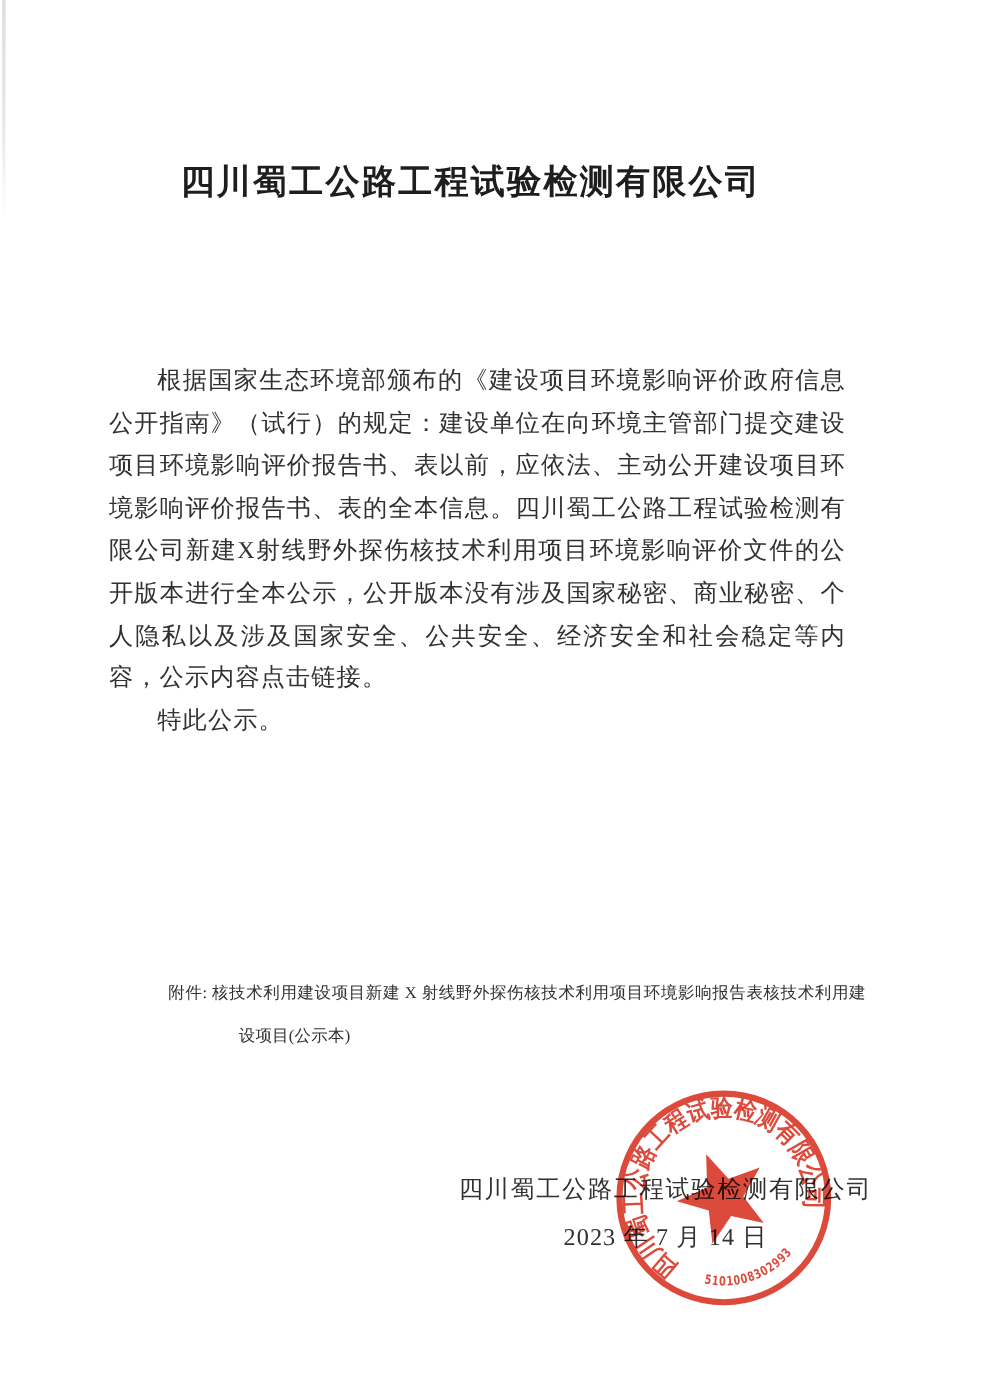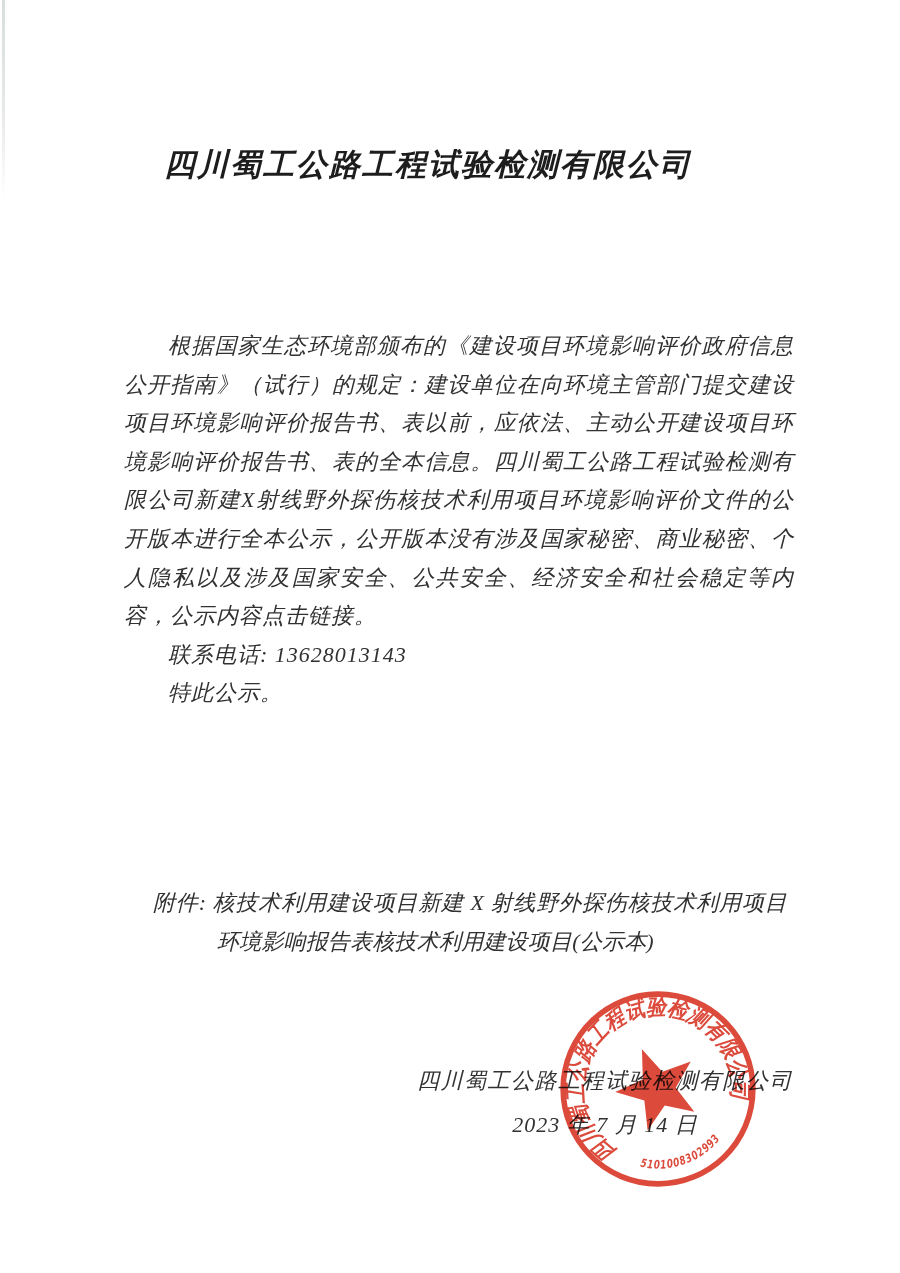--- a/index.html
+++ b/index.html
@@ -4,50 +4,49 @@
 <style>
   * { margin:0; padding:0; box-sizing:border-box; }
   html,body { background:#ffffff; }
   .page {
     position:relative;
     width:856px; height:1273px;
     background:#ffffff;
     font-family:"Liberation Serif","DejaVu Serif",serif;
     color:#2e2e2e;
     overflow:hidden;
-    font-style:italic;
   }
   .edge-artifact {
     position:absolute; left:2px; top:0;
     width:3px; height:200px;
     background:linear-gradient(to bottom,#c6ccc8 0%,#d8ddd9 55%,rgba(255,255,255,0) 100%);
     opacity:.65;
   }
   .title-block {
     position:absolute; top:142px; left:60px; right:60px;
     text-align:center;
     font-weight:bold;
     font-size:31px;
     line-height:46px;
     letter-spacing:2px;
     color:#1d1d1d;
   }
   .body-block {
-    position:absolute; top:327px; left:124px; width:670px;
+    position:absolute; top:327px; left:99px; width:670px;
     font-size:22px;
     line-height:38.6px;
     letter-spacing:1px;
     text-align:justify;
     color:#313131;
   }
   .para { text-indent:2em; }
   .contact-line { padding-left:2em; }
   .attachment-block {
     position:absolute; top:884px; left:117px; width:670px;
-    font-size:22px;
+    font-size:15px;
     line-height:38.6px;
     letter-spacing:0.2px;
     padding-left:100px;
     text-indent:-64px;
     text-align:justify;
     color:#313131;
   }
   .signature-block {
     position:absolute; top:1066px; left:405px; width:400px;
     text-align:center;
@@ -79,21 +78,20 @@
 <div class="page">
 
   <div class="edge-artifact"></div>
 
   <div class="title-block">
     <div>四川蜀工公路工程试验检测有限公司</div>
   </div>
 
   <div class="body-block">
     <p class="para">根据国家生态环境部颁布的《建设项目环境影响评价政府信息公开指南》（试行）的规定：建设单位在向环境主管部门提交建设项目环境影响评价报告书、表以前，应依法、主动公开建设项目环境影响评价报告书、表的全本信息。四川蜀工公路工程试验检测有限公司新建X射线野外探伤核技术利用项目环境影响评价文件的公开版本进行全本公示，公开版本没有涉及国家秘密、商业秘密、个人隐私以及涉及国家安全、公共安全、经济安全和社会稳定等内容，公示内容点击链接。</p>
-    <div class="contact-line"><span>联系电话: </span><span>13628013143</span></div>
     <div class="contact-line">特此公示。</div>
   </div>
 
   <div class="attachment-block"><span>附件: </span><span>核技术利用建设项目新建 X 射线野外探伤核技术利用项目环境影响报告表核技术利用建设项目(公示本)</span></div>
 
   <div class="signature-block">
     <div>四川蜀工公路工程试验检测有限公司</div>
     <div class="signature-date">2023 年 7 月 14 日</div>
   </div>
 

